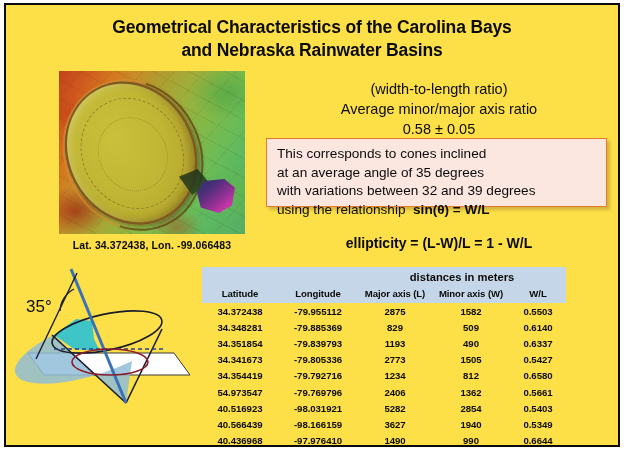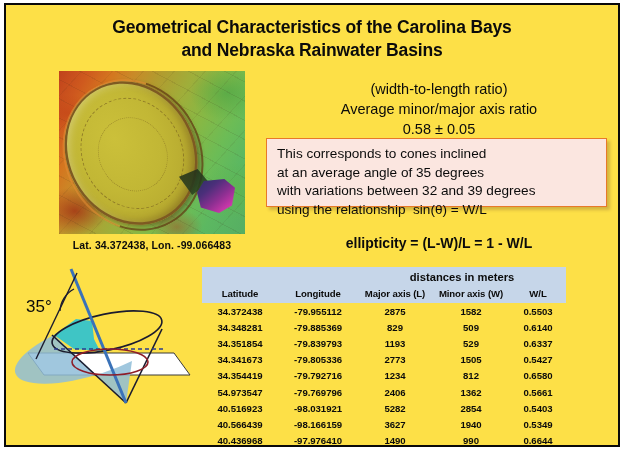--- a/index.html
+++ b/index.html
@@ -176,21 +176,21 @@
     box-shadow: 3px 3px 3px rgba(120,80,50,0.30);
     padding: 6px 0 0 10px;
   }
   #callout p {
     margin: 0;
     font-size: 13.6px;
     line-height: 18.5px;
     color: #0b0b0b;
     white-space: nowrap;
   }
-  #callout .bold { font-weight: normal; }
+  #callout .bold { font-weight: bold; }
 
   
   #ellipticity {
     position: absolute;
     left: 258px;
     top: 230px;
     width: 350px;
     text-align: center;
     font-size: 14px;
     font-weight: bold;
@@ -368,21 +368,21 @@
             <td>34.348281</td>
             <td>-79.885369</td>
             <td>829</td>
             <td>509</td>
             <td>0.6140</td>
           </tr>
           <tr>
             <td>34.351854</td>
             <td>-79.839793</td>
             <td>1193</td>
-            <td>529</td>
+            <td>490</td>
             <td>0.6337</td>
           </tr>
           <tr>
             <td>34.341673</td>
             <td>-79.805336</td>
             <td>2773</td>
             <td>1505</td>
             <td>0.5427</td>
           </tr>
           <tr>

